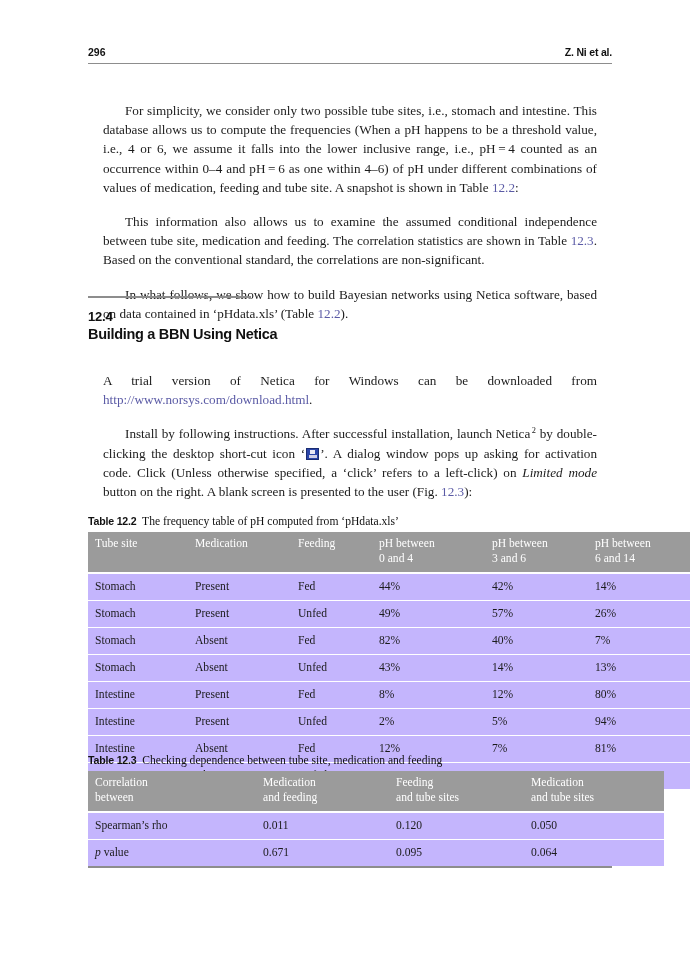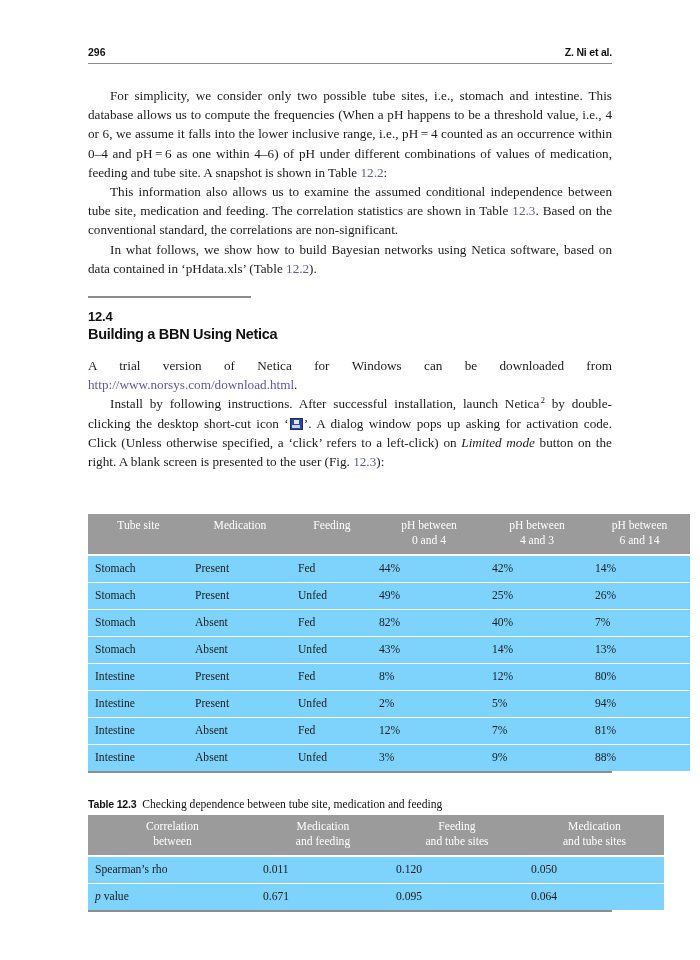--- a/index.html
+++ b/index.html
@@ -46,21 +46,21 @@
   .body-block {
     position: absolute;
     left: 88px;
     width: 524px;
     font-size: 13.2px;
     line-height: 19.2px;
     text-align: justify;
     text-justify: inter-word;
     hyphens: none;
   }
-  .body-block p { margin: 0; }
+  .body-block p { margin: 15px; }
   .body-block p.indent { text-indent: 22px; }
   .lnk { color: #5a5aa5; }
   .ital { font-style: italic; }
   sup.fn {
     font-size: 8.4px;
     vertical-align: super;
     line-height: 0;
     padding-left: 1.5px;
   }
 
@@ -134,27 +134,27 @@
   table.dt {
     border-collapse: collapse;
     width: 524px;
     table-layout: fixed;
     font-size: 11.6px;
   }
   table.dt thead th {
     background: #9b9b9b;
     color: #ffffff;
     font-weight: normal;
-    text-align: center;
+    text-align: left;
     vertical-align: top;
     padding: 5px 6px 6px 7px;
     line-height: 14.5px;
   }
   table.dt tbody td {
-    background: #7dd3fc;
+    background: #c4b5fd;
     color: #1b1b1b;
     text-align: left;
     vertical-align: middle;
     padding: 6px 6px 6px 7px;
     border-top: 1.5px solid #ffffff;
     line-height: 14px;
   }
   table.dt tbody tr:first-child td { border-top: 2px solid #ffffff; }
   .tbl-bottom-rule {
     width: 524px;
@@ -202,20 +202,23 @@
     <div class="sec-num">12.4</div>
     <div class="sec-title">Building a BBN Using Netica</div>
   </div>
 
   <div class="body-block" style="top:356px;">
     <p><span>A trial version of Netica for Windows can be downloaded from </span><span class="lnk">http://www.norsys.com/download.html</span><span>.</span></p>
     <p class="indent"><span>Install by following instructions. After successful installation, launch Netica</span><sup class="fn">2</sup><span> by double-clicking the desktop short-cut icon ‘</span><span class="netica-icon"></span><span>’. A dialog window pops up asking for activation code. Click (Unless otherwise specified, a ‘click’ refers to a left-click) on </span><span class="ital">Limited mode</span><span> button on the right. A blank screen is presented to the user (Fig. </span><span class="lnk">12.3</span><span>):</span></p>
   </div>
 
   <div class="tbl-wrap" style="top:514px;">
+    <div class="tbl-caption">
+      <span class="cap-lead">Table 12.2</span><span class="cap-text">&nbsp; </span><span class="cap-text">The frequency table of pH computed from ‘pHdata.xls’</span>
+    </div>
     <table class="dt t2">
       <thead>
         <tr>
           <th class="c1">
             <span>Tube site</span>
             <span class="hdr-l2"></span>
           </th>
           <th class="c2">
             <span>Medication</span>
             <span class="hdr-l2"></span>
@@ -223,21 +226,21 @@
           <th class="c3">
             <span>Feeding</span>
             <span class="hdr-l2"></span>
           </th>
           <th class="c4">
             <span>pH between</span>
             <span class="hdr-l2">0 and 4</span>
           </th>
           <th class="c5">
             <span>pH between</span>
-            <span class="hdr-l2">4 and 3</span>
+            <span class="hdr-l2">3 and 6</span>
           </th>
           <th class="c6">
             <span>pH between</span>
             <span class="hdr-l2">6 and 14</span>
           </th>
         </tr>
       </thead>
       <tbody>
         <tr>
           <td>Stomach</td>
@@ -245,21 +248,21 @@
           <td>Fed</td>
           <td>44%</td>
           <td>42%</td>
           <td>14%</td>
         </tr>
         <tr>
           <td>Stomach</td>
           <td>Present</td>
           <td>Unfed</td>
           <td>49%</td>
-          <td>25%</td>
+          <td>57%</td>
           <td>26%</td>
         </tr>
         <tr>
           <td>Stomach</td>
           <td>Absent</td>
           <td>Fed</td>
           <td>82%</td>
           <td>40%</td>
           <td>7%</td>
         </tr>
@@ -301,21 +304,21 @@
           <td>Unfed</td>
           <td>3%</td>
           <td>9%</td>
           <td>88%</td>
         </tr>
       </tbody>
     </table>
     <div class="tbl-bottom-rule"></div>
   </div>
 
-  <div class="tbl-wrap" style="top:797px;">
+  <div class="tbl-wrap" style="top:753px;">
     <div class="tbl-caption">
       <span class="cap-lead">Table 12.3</span><span class="cap-text">&nbsp; </span><span class="cap-text">Checking dependence between tube site, medication and feeding</span>
     </div>
     <table class="dt t3">
       <thead>
         <tr>
           <th class="c1">
             <span>Correlation</span>
             <span class="hdr-l2">between</span>
           </th>

